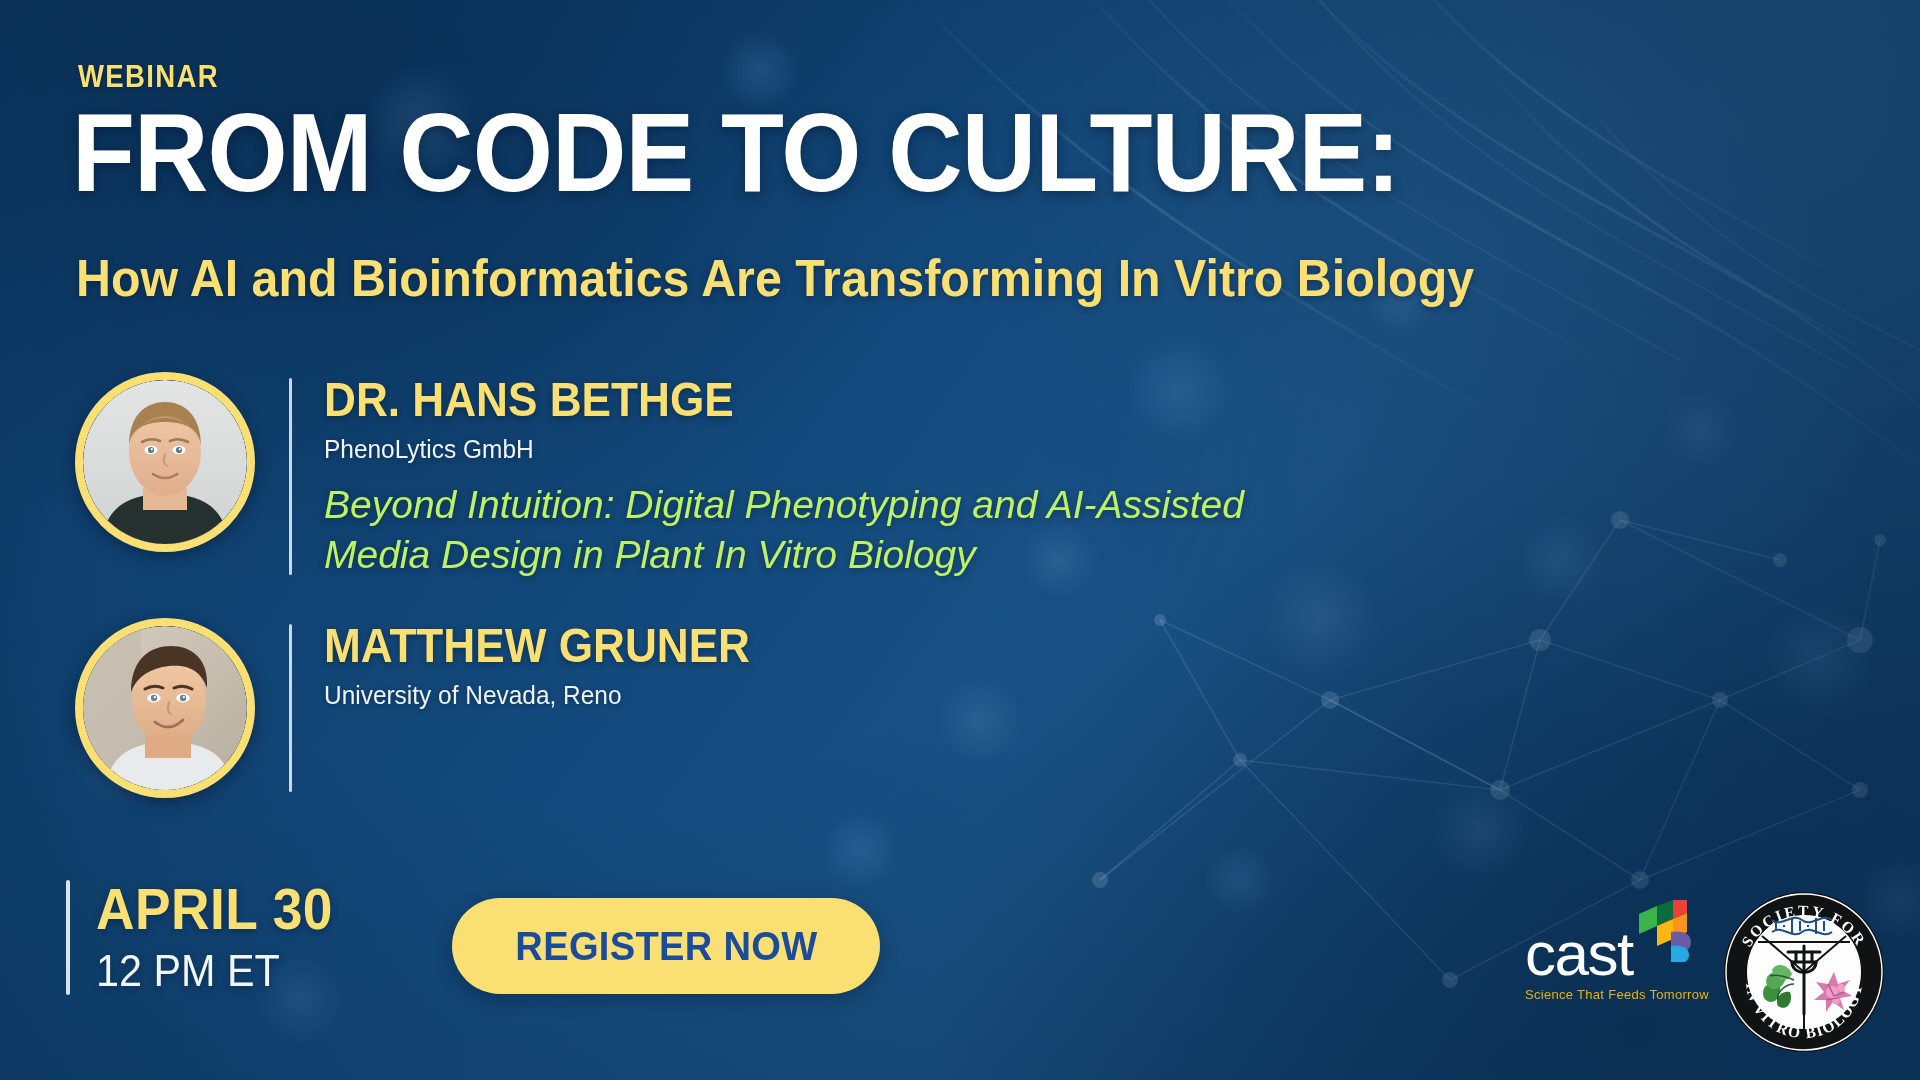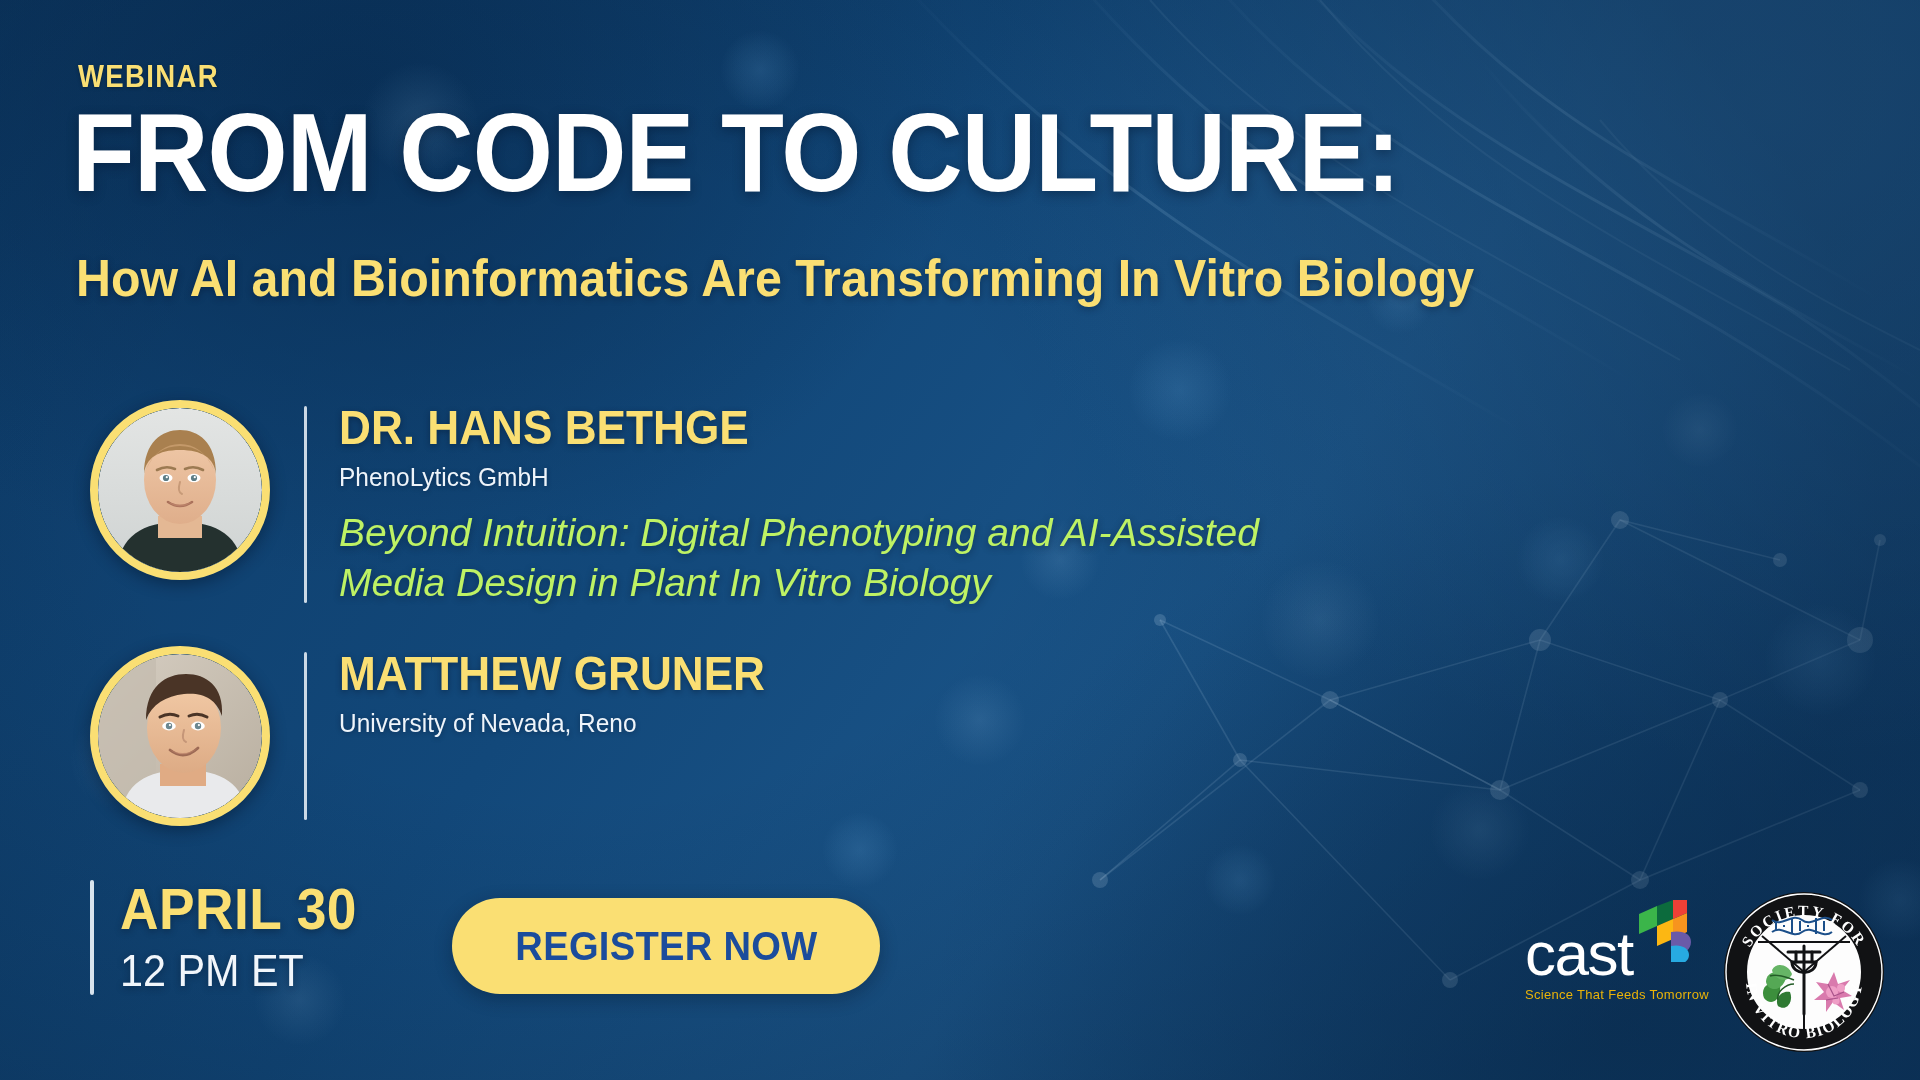--- a/index.html
+++ b/index.html
@@ -48,21 +48,21 @@
 
   .subtitle {
     position:absolute; left:76px; top:248px; width:1800px;
     font-size:52px; font-weight:bold; color:#fadf73;
     transform:scaleX(0.93); transform-origin:left center;
     text-shadow:0 2px 8px rgba(0,20,45,0.42);
     white-space:nowrap;
   }
 
   
-  .speaker { position:absolute; left:90px; display:flex; align-items:flex-start;margin-top:28px; }
+  .speaker { position:absolute; left:75px; display:flex; align-items:flex-start; }
   #speaker-0 { top:372px; }
   #speaker-1 { top:618px; }
 
   .avatar {
     width:180px; height:180px; border-radius:50%;
     border:8px solid #fadf73; overflow:hidden; flex:none;
     box-shadow:0 4px 16px rgba(0,15,35,0.45);
     position:relative;
   }
   .avatar-inner { position:absolute; inset:0; border-radius:50%; overflow:hidden; }
@@ -86,21 +86,21 @@
     white-space:nowrap;
   }
   .sp-talk {
     font-size:39px; font-style:italic; color:#bef264;
     margin-top:16px; line-height:1.30; max-width:1010px;
     text-shadow:0 2px 7px rgba(0,18,40,0.42);
   }
 
   
   .date-block {
-    position:absolute; left:90px; top:880px;
+    position:absolute; left:66px; top:880px;
     display:flex; align-items:stretch;justify-content:center;
   }
   .date-rule { width:4px; background:rgba(238,245,252,0.9); border-radius:2px; }
   .date-text { margin-left:26px; }
   .date-day {
     font-size:58px; font-weight:bold; color:#fadf73; line-height:1.0;
     letter-spacing:0.5px;
     transform:scaleX(0.92); transform-origin:left center;
     text-shadow:0 2px 8px rgba(0,18,40,0.42);
   }

